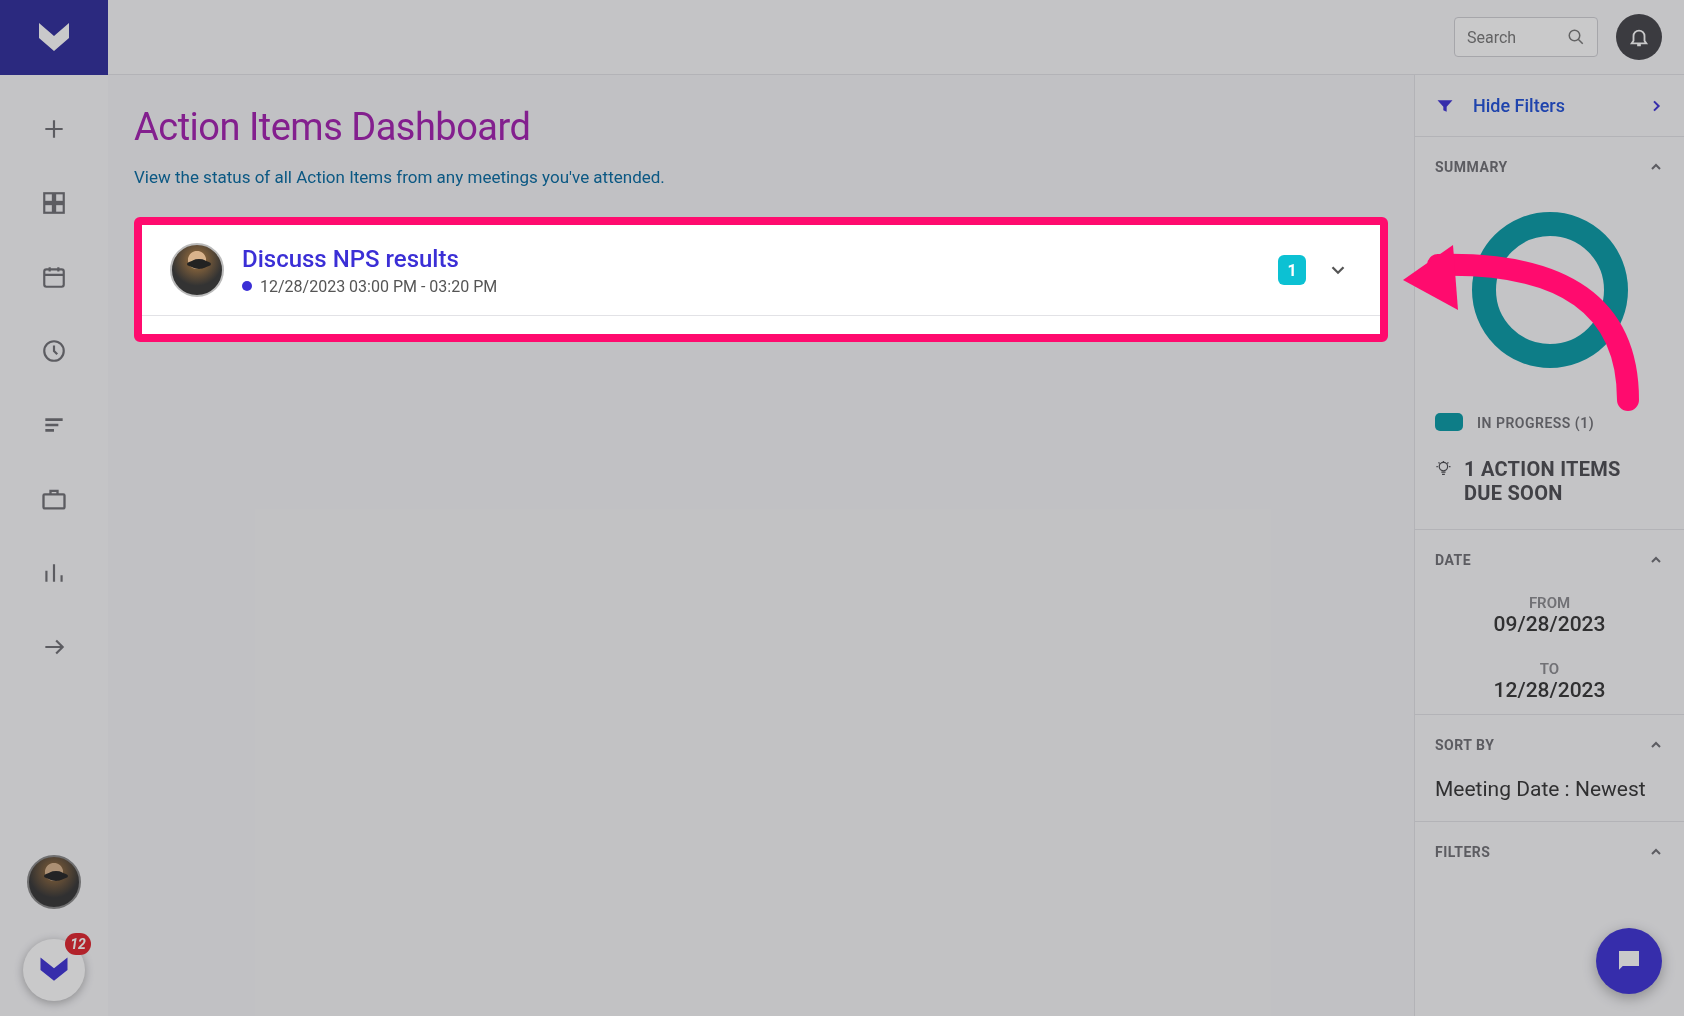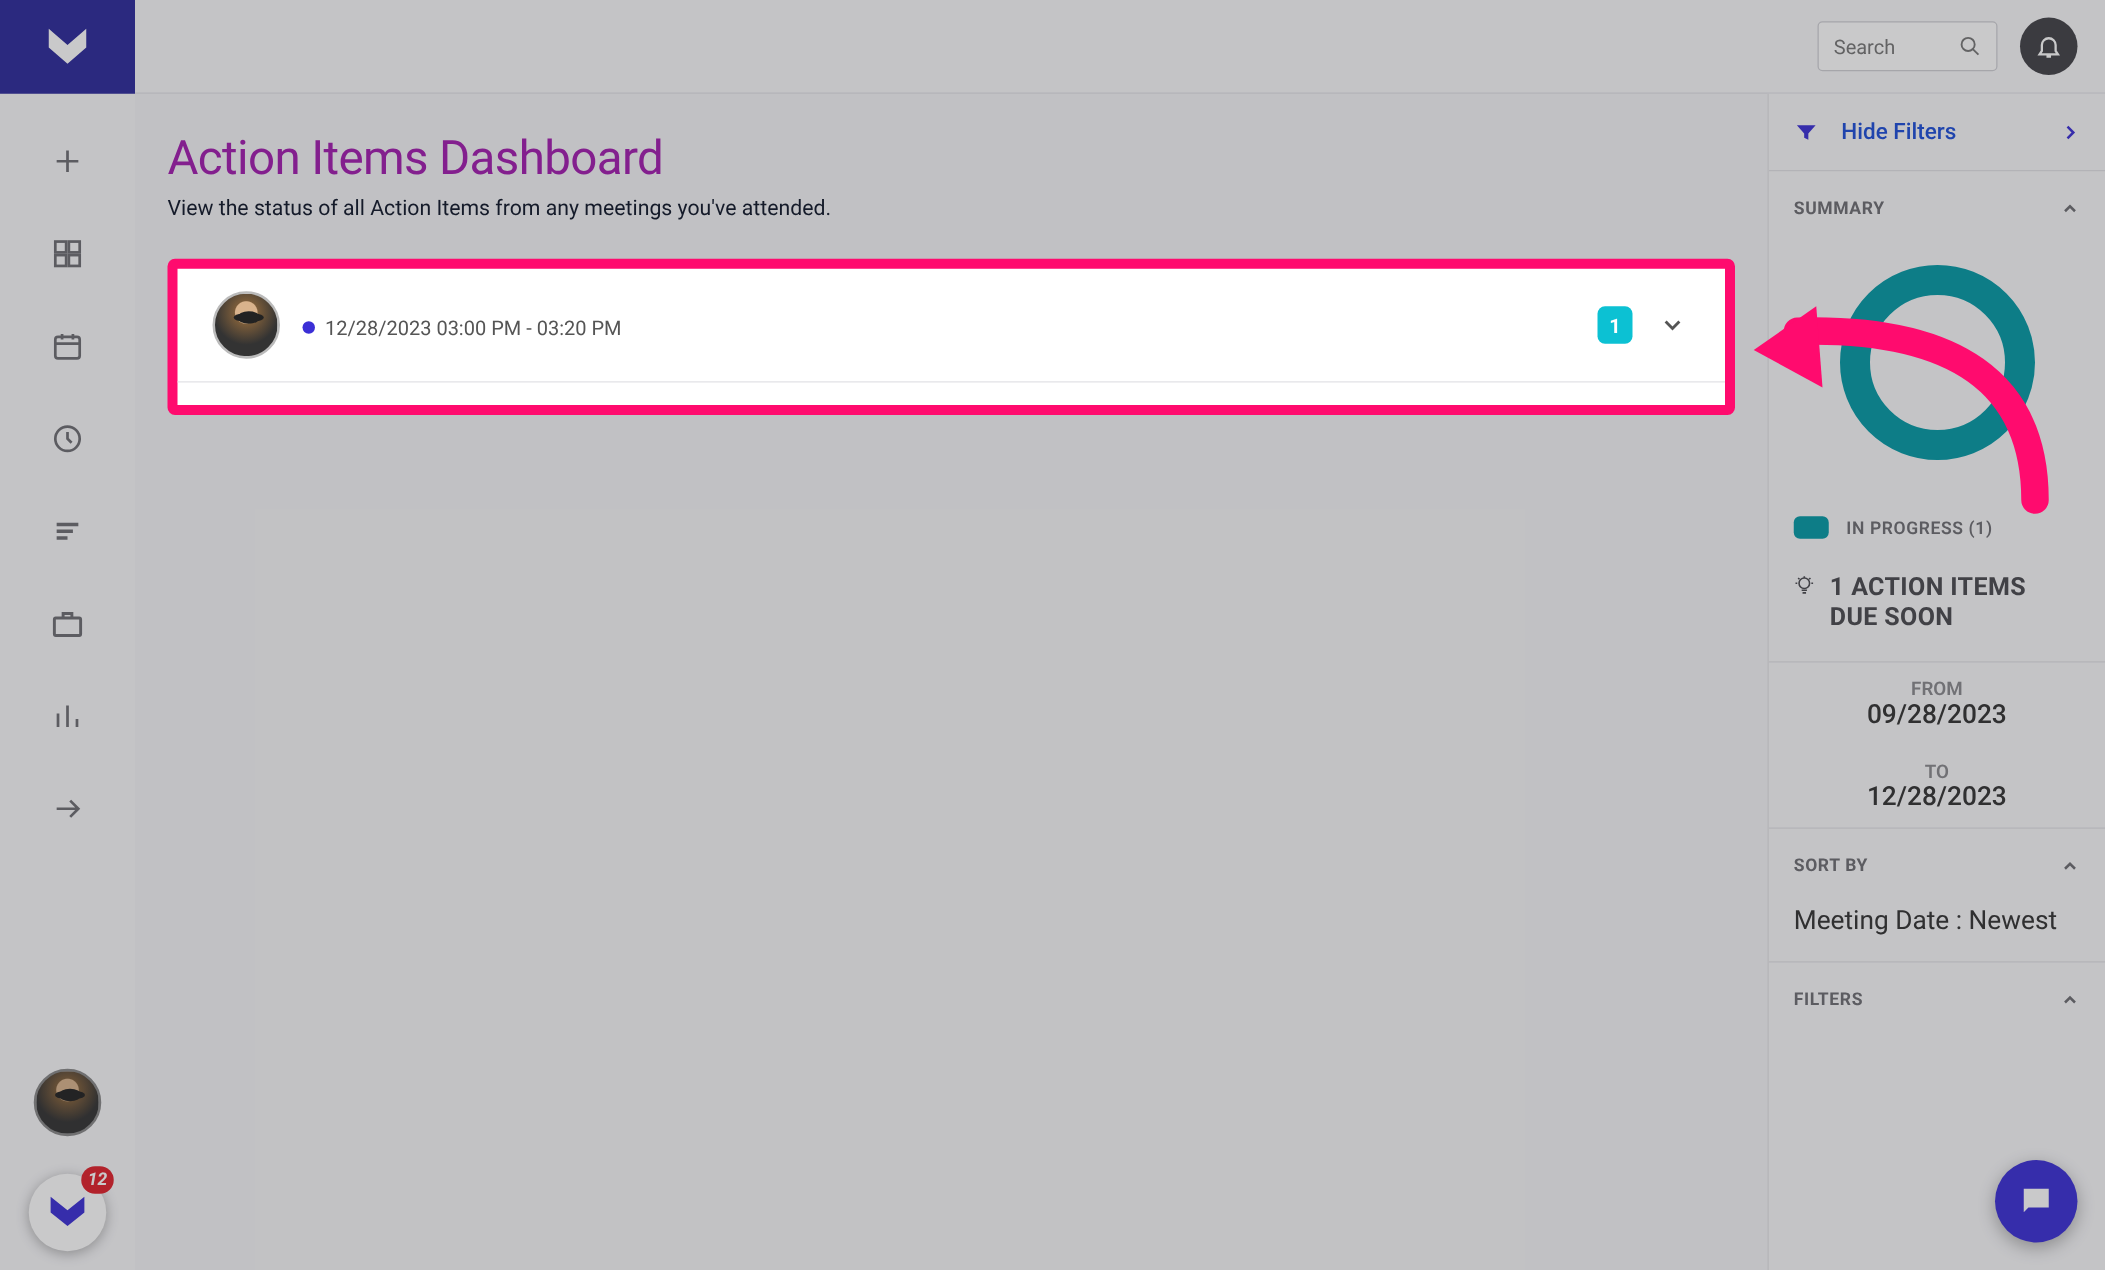--- a/index.html
+++ b/index.html
@@ -17,21 +17,21 @@
   .floating-badge { position:absolute; top:-6px; right:-6px; background:#e0212b; color:#fff; font-size:14px; font-weight:700; border-radius:12px; min-width:26px; height:22px; display:flex; align-items:center; justify-content:center; padding:0 4px;}
 
   
   .topbar { position:absolute; left:108px; top:0; right:0; height:75px; display:flex; align-items:center; justify-content:flex-end; padding-right: 22px; gap: 18px; border-bottom: 1px solid #e2e2e6; background:#f8f8fa;}
   .search-box { width: 144px; height: 40px; border:1px solid #d0d0d5; border-radius:4px; background:#fff; display:flex; align-items:center; justify-content:space-between; padding:0 12px; color:#777;}
   .notif-btn { width: 46px; height: 46px; border-radius:50%; background:#424247; display:flex; align-items:center; justify-content:center; color:#fff; cursor:pointer;}
 
   
   .main { position:absolute; left:108px; top:75px; right: 270px; bottom:0; padding: 30px 26px 0 26px; overflow:auto;}
   .page-title { font-size: 38px; font-weight: 400; color:#a21caf; letter-spacing:-0.5px;}
-  .page-sub { font-size: 17px; color:#0f172a; margin-top:8px;}
+  .page-sub { font-size: 17px; color:#0369a1; margin-top:18px;}
 
   .card-highlight { margin-top: 30px; border: 8px solid #ff0b6e; border-radius: 6px; background:#fff; padding: 18px 0 18px 0;}
   .meeting-row { display:flex; align-items:center; padding: 0 28px 18px 28px; border-bottom:1px solid #e2e2e6; margin-bottom:0;}
   .avatar-sm { width: 54px; height:54px; border-radius:50%; background: radial-gradient(circle at 50% 30%, #d9b38c 20%, #7a5c3a 22%, #333 60%); border:2px solid #bbb; flex-shrink:0; position:relative; overflow:hidden;}
   .avatar-sm::after{ content:""; position:absolute; top:14px; left:18px; width:18px; height:10px; border-radius:50%; background:#222; box-shadow: -5px 0 0 -2px #222, 5px 0 0 -2px #222;}
   .meeting-info { margin-left: 18px; flex:1;}
   .meeting-title { font-size: 24px; color:#3b2fd6; font-weight:500;}
   .meeting-time { font-size: 16px; color:#555; margin-top:4px; display:flex; align-items:center; gap:8px;}
   .dot { width:10px; height:10px; border-radius:50%; background:#3b2fd6; display:inline-block;}
   .count-badge { background:#0cc1d3; color:#fff; font-weight:700; border-radius:6px; width:28px; height:30px; display:flex; align-items:center; justify-content:center; font-size:16px; margin-right:18px;}
@@ -146,20 +146,21 @@
 </div>
 
 <div class="main">
   <div class="page-title">Action Items Dashboard</div>
   <div class="page-sub">View the status of all Action Items from any meetings you've attended.</div>
 
   <div class="card-highlight">
     <div class="meeting-row">
       <div class="avatar-sm"></div>
       <div class="meeting-info">
+        <div class="meeting-title">Discuss NPS results</div>
         <div class="meeting-time">
           <span class="dot"></span>
           <span>12/28/2023 03:00 PM - 03:20 PM</span>
         </div>
       </div>
       <div class="count-badge">1</div>
       <div class="chev">
         <svg width="22" height="22" viewBox="0 0 24 24" stroke="#555" stroke-width="2.5" fill="none">
             <path d="M6 9l6 6 6-6"></path>
           </svg>
@@ -195,20 +196,26 @@
     <span>IN PROGRESS (1)</span>
   </div>
   <div class="due-row">
     <svg width="22" height="22" viewBox="0 0 24 24" stroke="#4a4a4f" stroke-width="1.8" fill="none">
         <circle cx="12" cy="10" r="6"></circle>
         <path d="M9 18h6M10 21h4M12 2v2M4 10H2M22 10h-2M5 4l1.5 1.5M19 4l-1.5 1.5"></path>
       </svg>
     <span>1 ACTION ITEMS DUE SOON</span>
   </div>
 
+  <div class="section-hdr">
+    <span>DATE</span>
+    <svg width="16" height="16" viewBox="0 0 24 24" stroke="#6e6e73" stroke-width="3" fill="none">
+        <path d="M6 15l6-6 6 6"></path>
+      </svg>
+  </div>
   <div class="date-row">
     <span class="date-lbl">FROM</span>
     <span class="date-val">09/28/2023</span>
   </div>
   <div class="date-row">
     <span class="date-lbl">TO</span>
     <span class="date-val">12/28/2023</span>
   </div>
 
   <div class="divider"></div>

